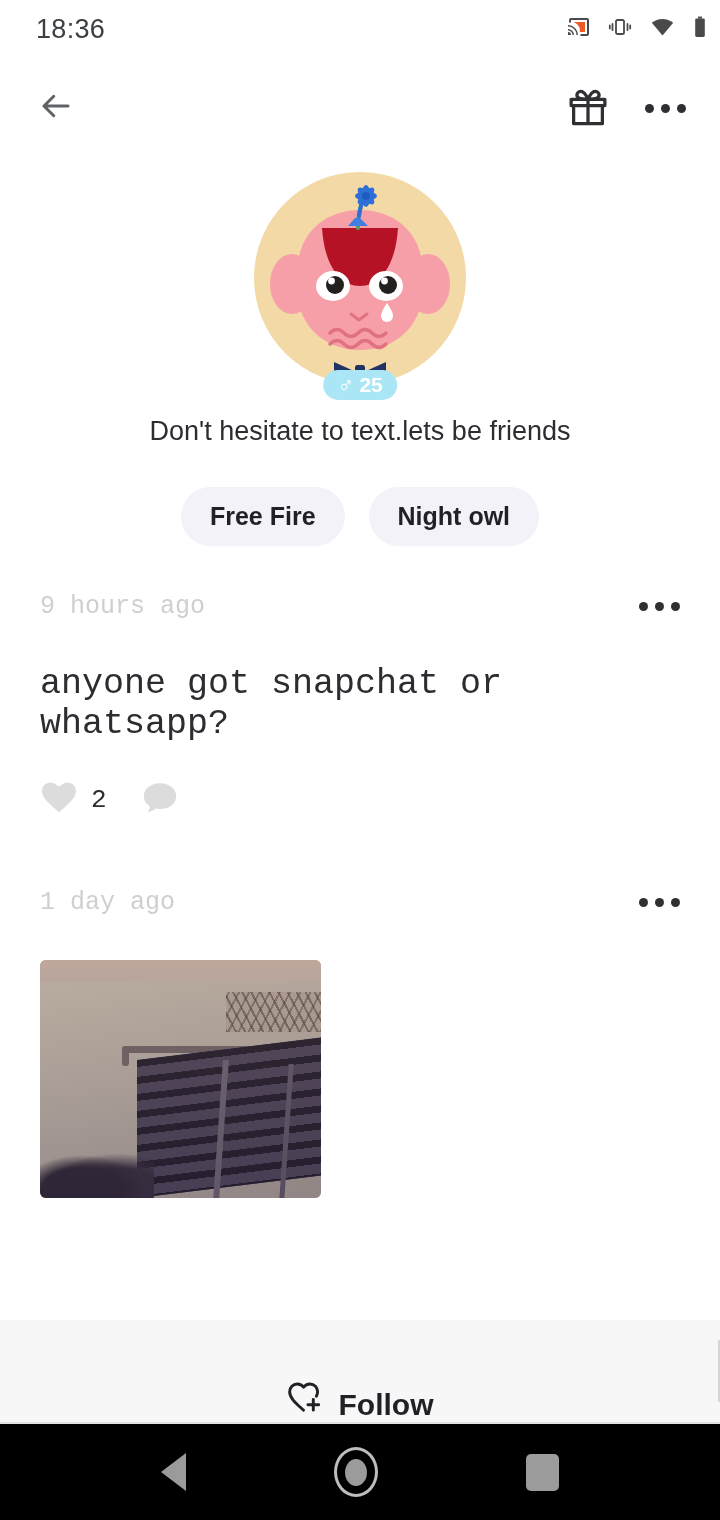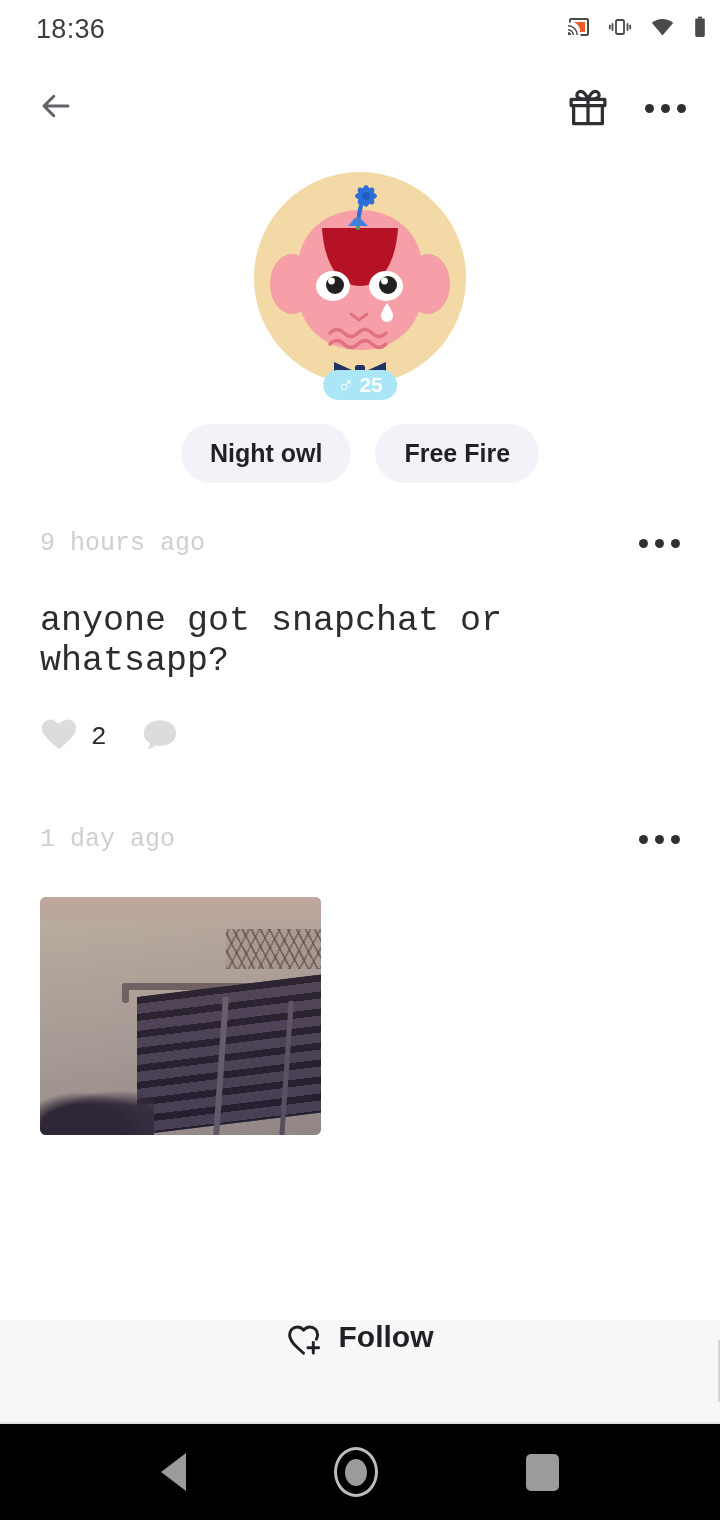--- a/index.html
+++ b/index.html
@@ -174,21 +174,21 @@
   .bottombar {
     position:absolute;
     left:0; right:0; bottom:96px;
     height:104px;
     background:#f7f7f8;
     display:flex; align-items:center;
     border-bottom:2px solid #e2e2e4;
   }
   .bottom-btn {
     flex:1;
-    display:flex; align-items:flex-start; justify-content:center; gap:14px;
+    display:flex; align-items:flex-end; justify-content:center; gap:14px;
     font-size:30px; font-weight:700; color:#1f2126;
     height:100%;
   }
   .bottom-div { width:2px; height:62px; background:#d6d6d8; }
 
   
   .navbar {
     position:absolute; left:0; right:0; bottom:0;
     height:96px; background:#000000;
     display:flex; align-items:center; justify-content:center;
@@ -311,24 +311,25 @@
           <rect x="-5" y="-6" width="10" height="12" rx="2.5"></rect>
         </g>
       </svg>
     </div>
     <div class="gender-badge">
       <span class="sym">♂</span>
       <span>25</span>
     </div>
   </div>
 
+  <div class="bio">Don't hesitate to text.lets be friends</div>
 
   <div class="tags">
+    <div class="tag">Free Fire</div>
     <div class="tag">Night owl</div>
-    <div class="tag">Free Fire</div>
   </div>
 </div>
 
 <div class="posts">
 
   <div class="post">
     <div class="post-head">
       <span class="post-time">9 hours ago</span>
       <span class="dots-h">
           <i></i>

